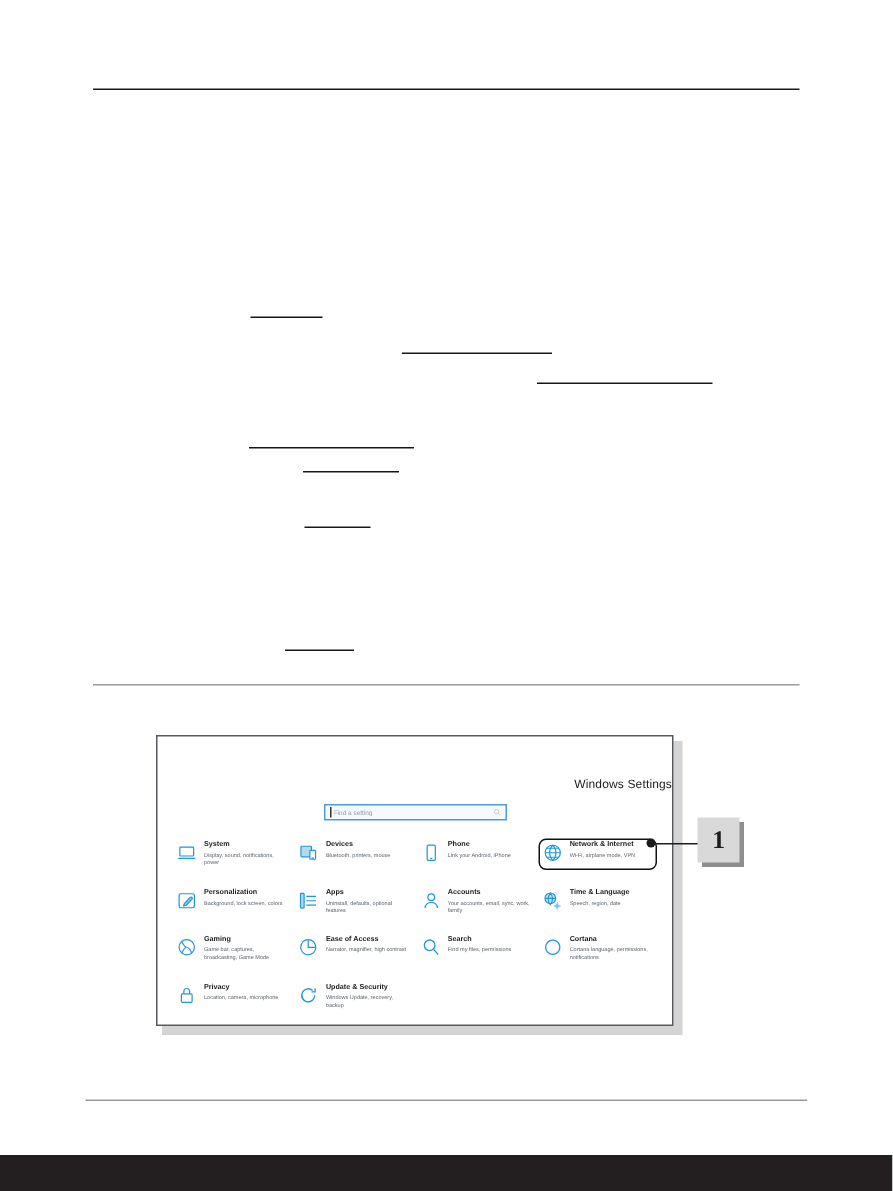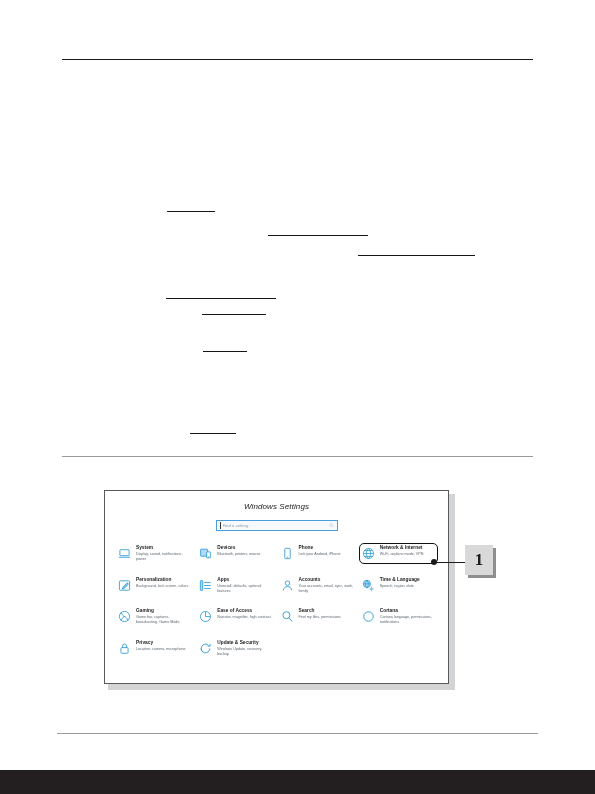--- a/index.html
+++ b/index.html
@@ -71,26 +71,25 @@
     top: 0;
     width: 345px;
     height: 194px;
     background: #ffffff;
     border: 1px solid #555a5e;
     box-sizing: border-box;
     overflow: hidden;
   }
 
   .settings-title {
-    text-align: center;
+    text-align: right;
     font-size: 8px;
     color: #1c1c1c;
-    margin-top: 11px;
+    margin-top: 27px;
     letter-spacing: .1px;
-    font-style: italic;
   }
 
   .search-row {
     display: flex;
     justify-content: center;
     margin-top: 9px;
   }
   .search-box {
     width: 122px;
     height: 11px;

